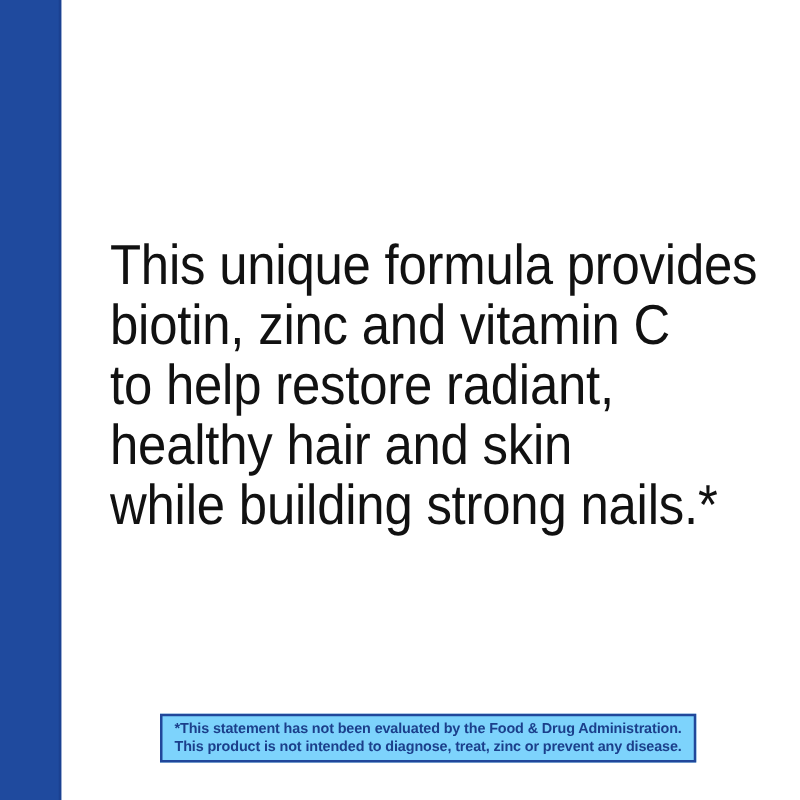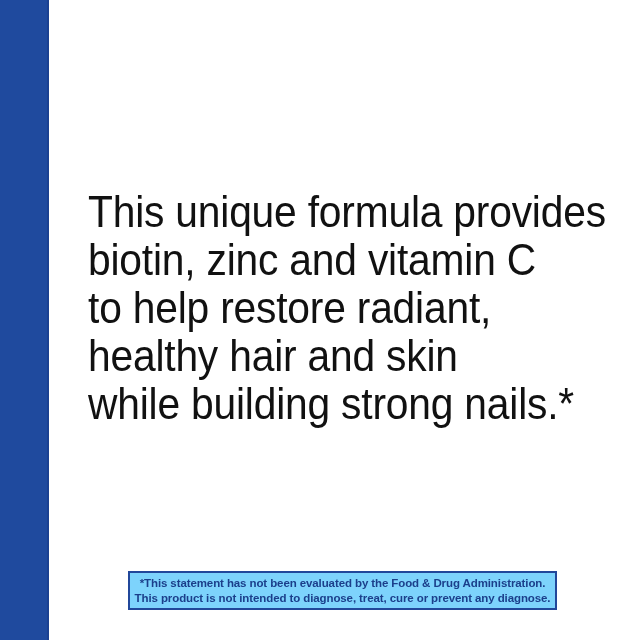--- a/index.html
+++ b/index.html
@@ -100,16 +100,16 @@
   <div id="headline">
     <span class="headline-line">This unique formula provides</span>
     <span class="headline-line">biotin, zinc and vitamin C</span>
     <span class="headline-line">to help restore radiant,</span>
     <span class="headline-line">healthy hair and skin</span>
     <span class="headline-line">while building strong nails.*</span>
   </div>
 
   <div id="disclaimer-box">
     <span class="disclaimer-line">*This statement has not been evaluated by the Food &amp; Drug Administration.</span>
-    <span class="disclaimer-line">This product is not intended to diagnose, treat, cure or prevent any diagnose.</span>
+    <span class="disclaimer-line">This product is not intended to diagnose, treat, zinc or prevent any disease.</span>
   </div>
 
 </div>
 
 </body></html>

